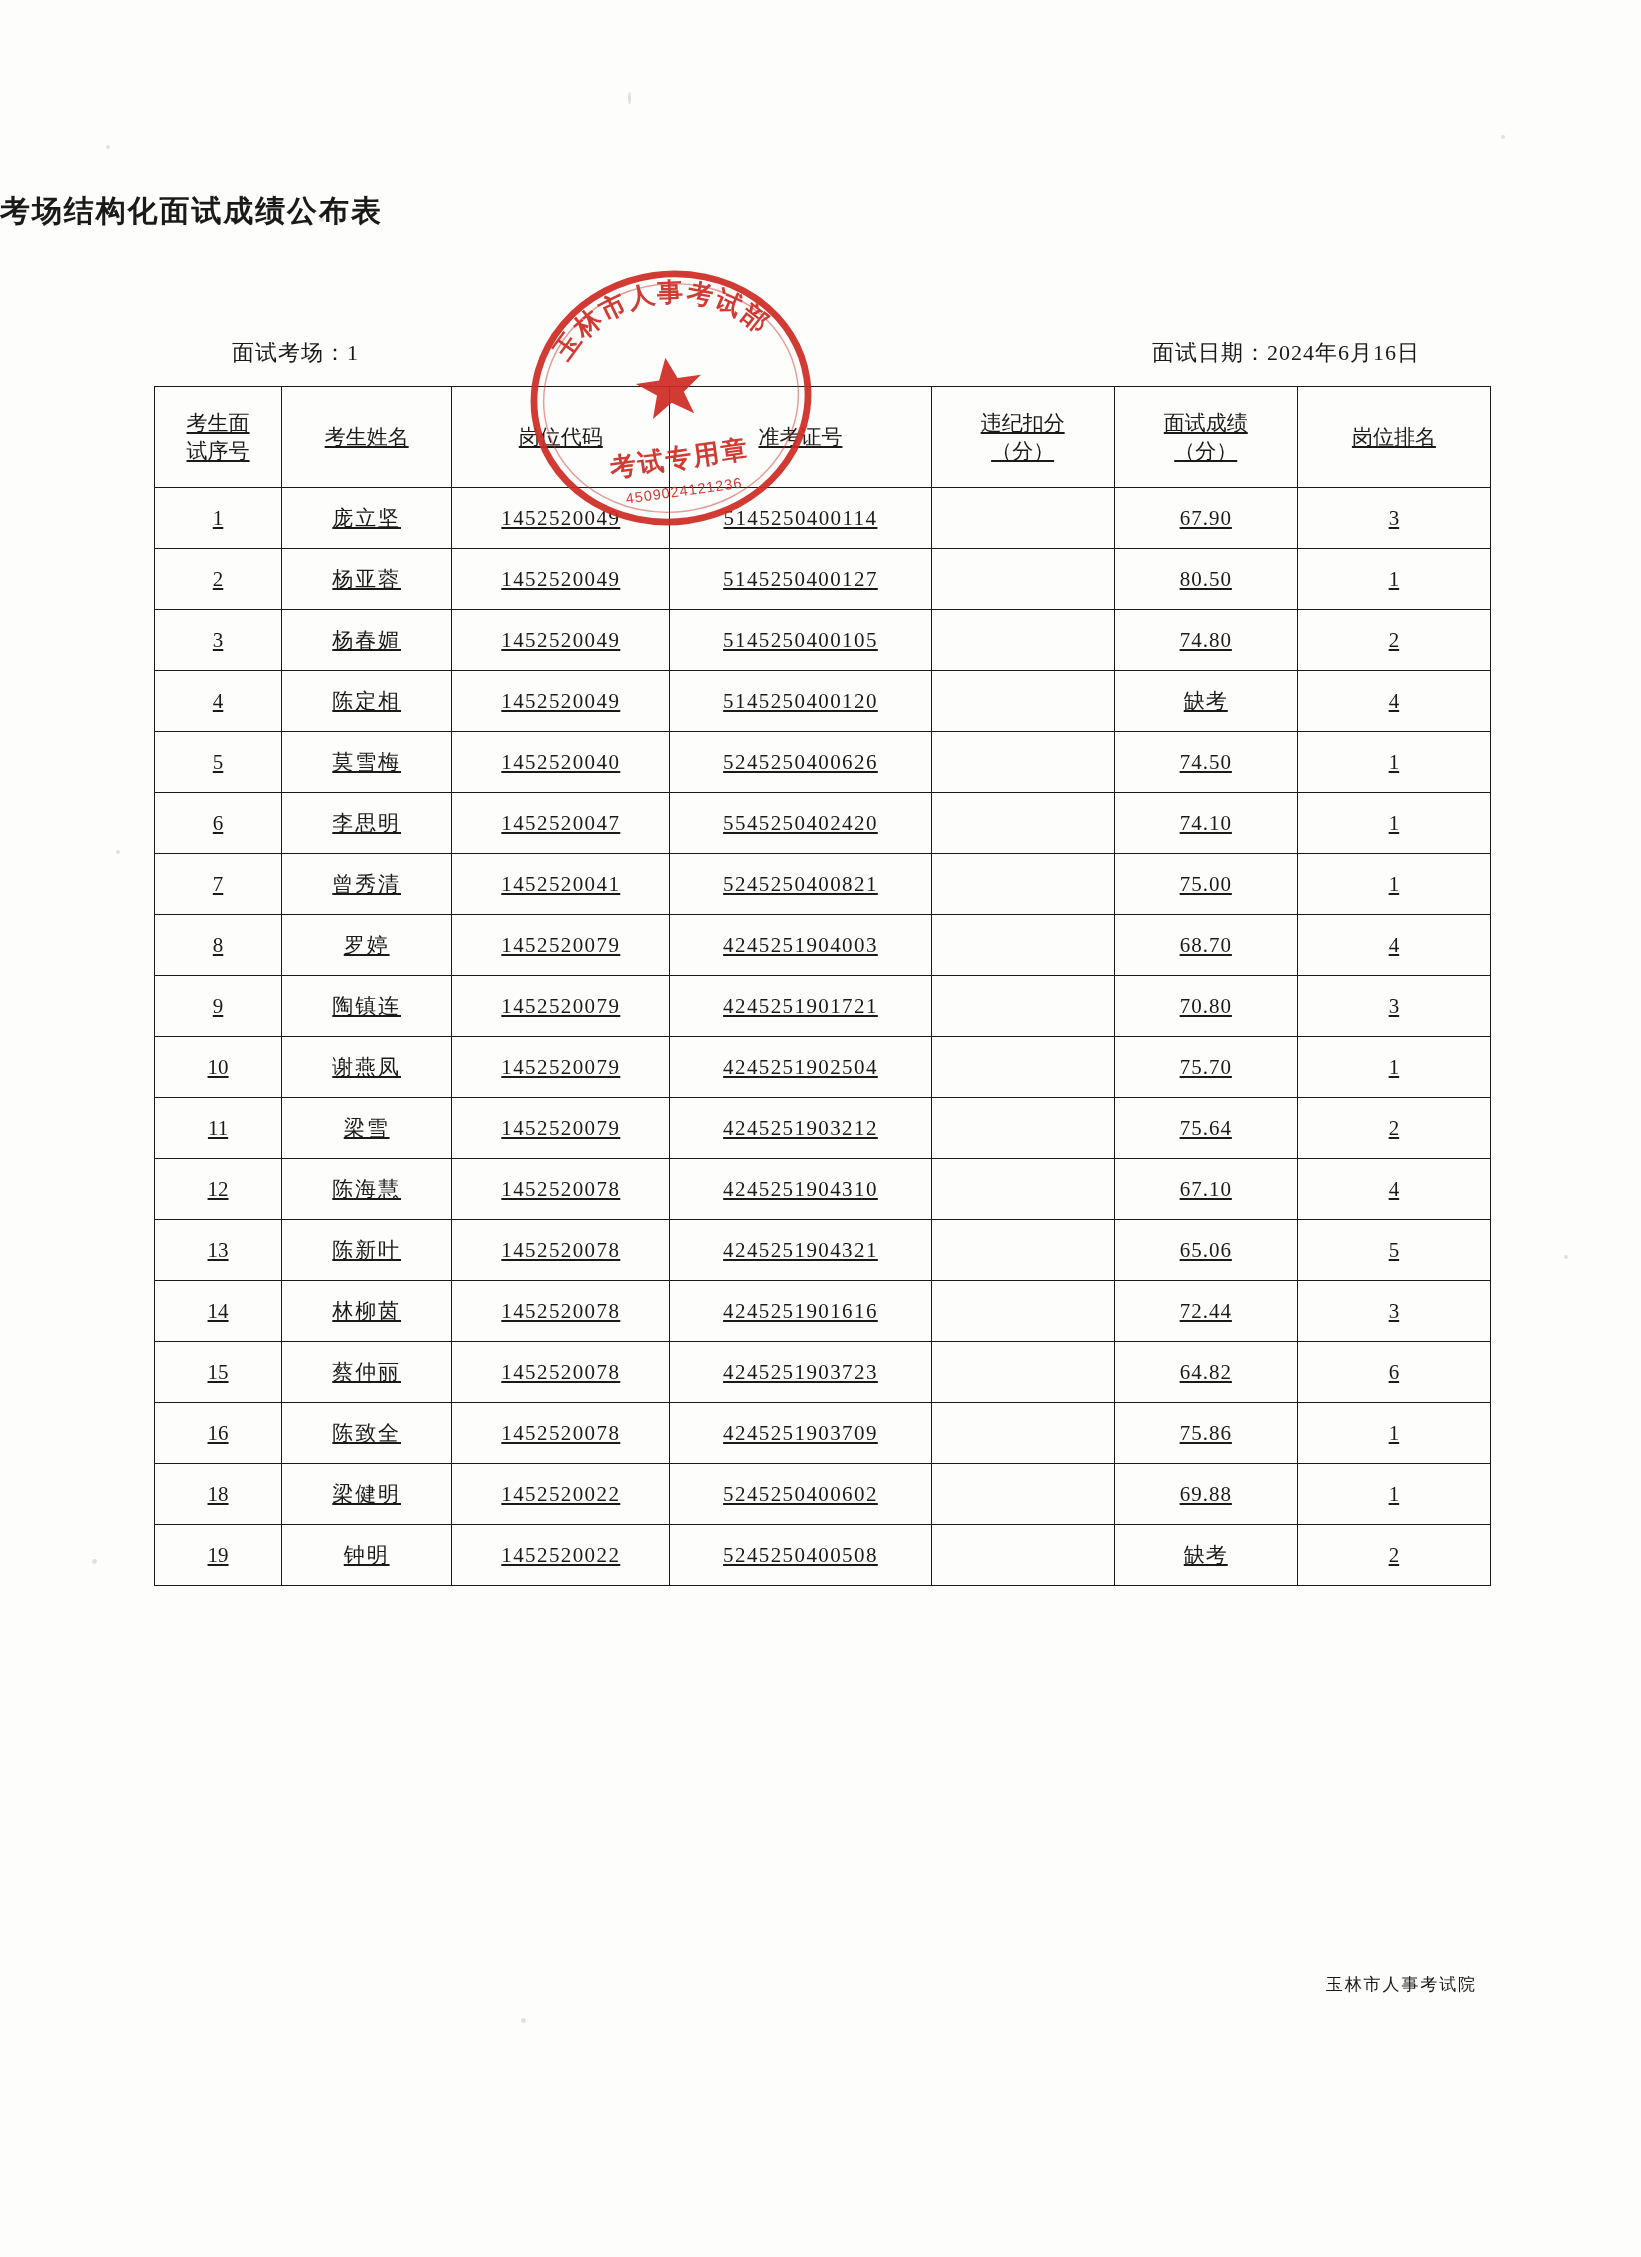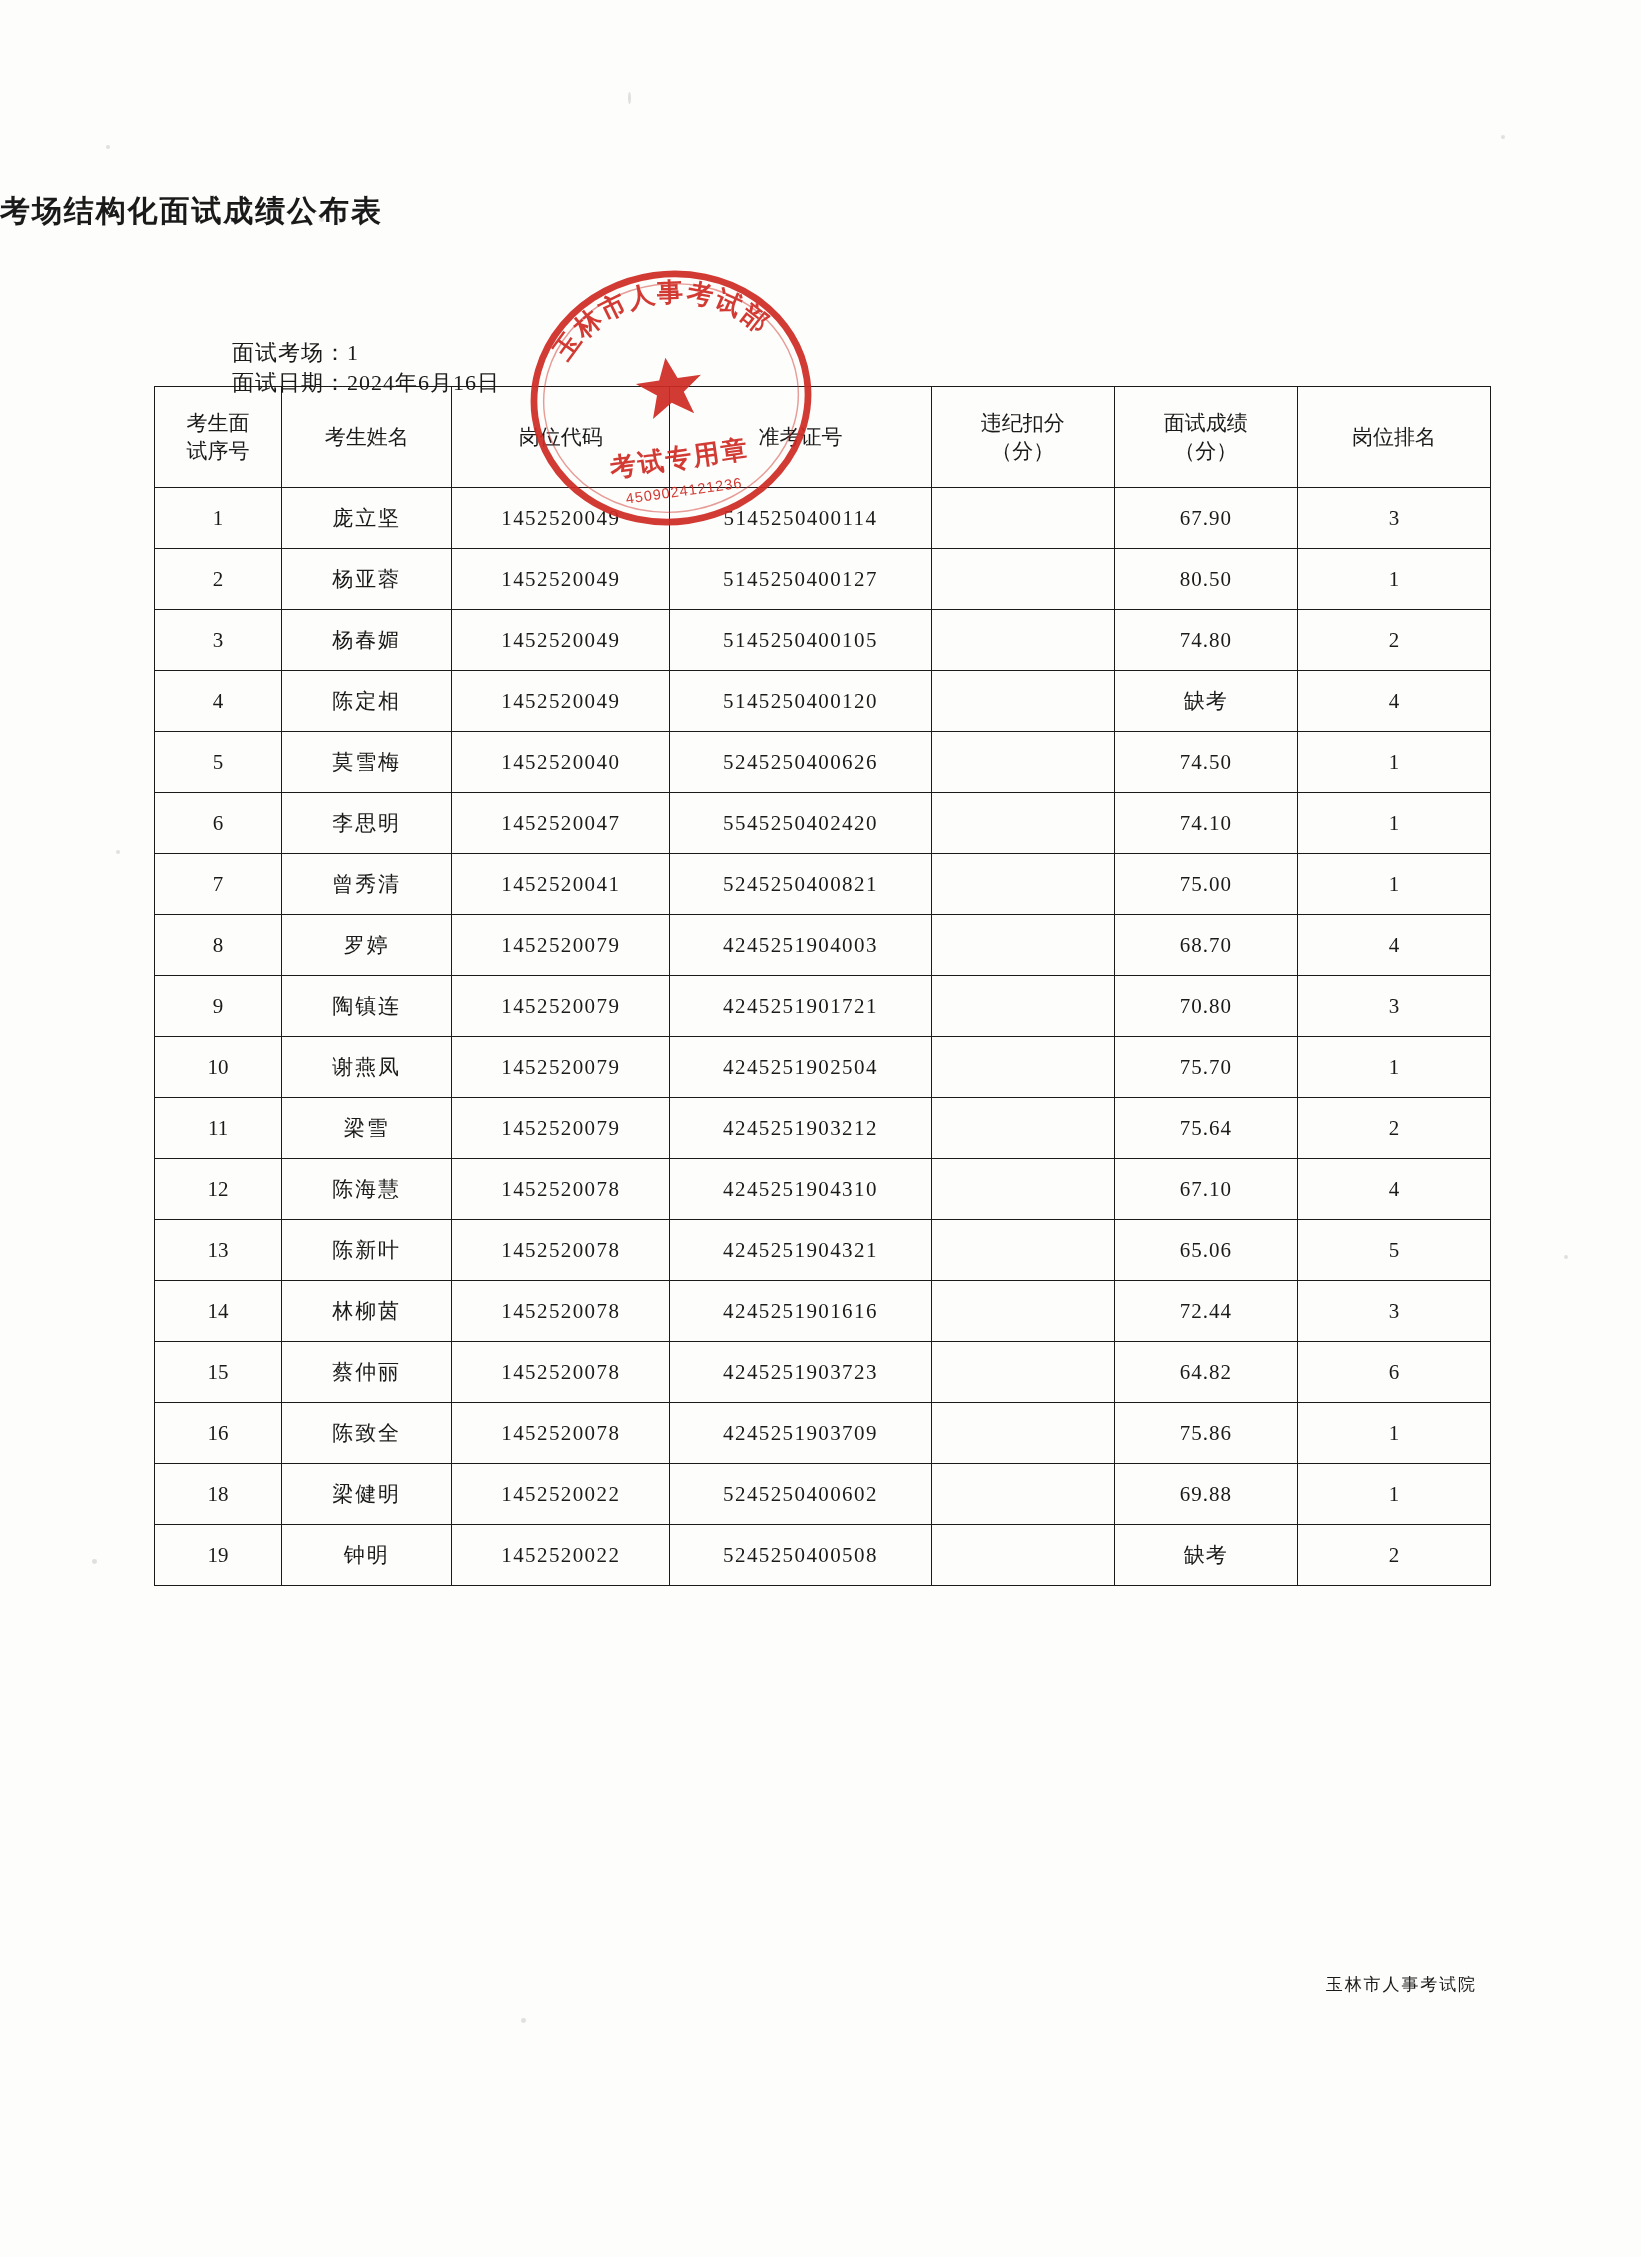--- a/index.html
+++ b/index.html
@@ -40,32 +40,32 @@
     font-family: "Liberation Serif", "DejaVu Serif", serif;
   }
   .meta-row {
     position: absolute;
     top: 338px;
     left: 232px;
     width: 1188px;
     display: flex;
     justify-content: space-between;
     font-size: 22px;
-    flex-direction: column;
   }
   .meta-left { letter-spacing: 1px; }
   .meta-right { letter-spacing: 1px; }
 
   table.scores {
     position: absolute;
     top: 386px;
     left: 154px;
     width: 1337px;
     border-collapse: collapse;
     table-layout: fixed;
+    text-decoration: underline;
   }
   table.scores th, table.scores td {
     border: 1.4px solid #1b1b1b;
     text-align: center;
     font-size: 21px;
     font-weight: normal;
     padding: 0;
     height: 60px;
     font-family: "Liberation Serif", "DejaVu Serif", serif;
   }

